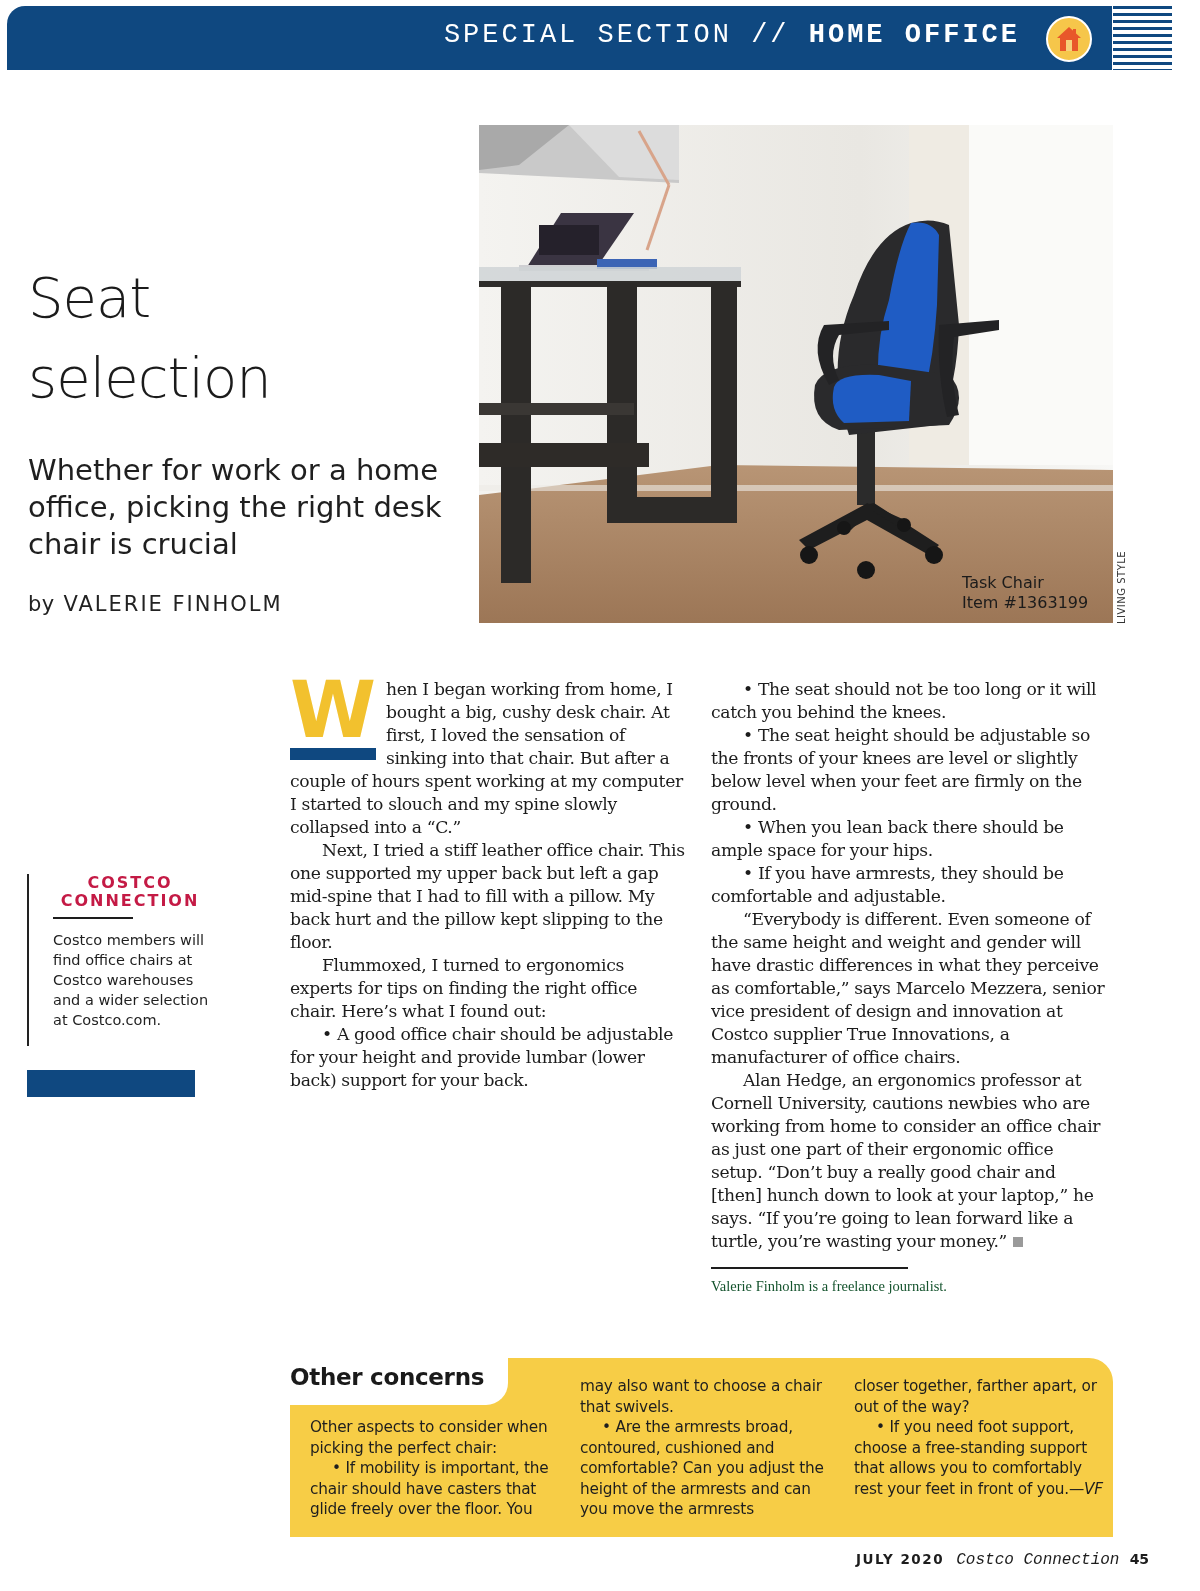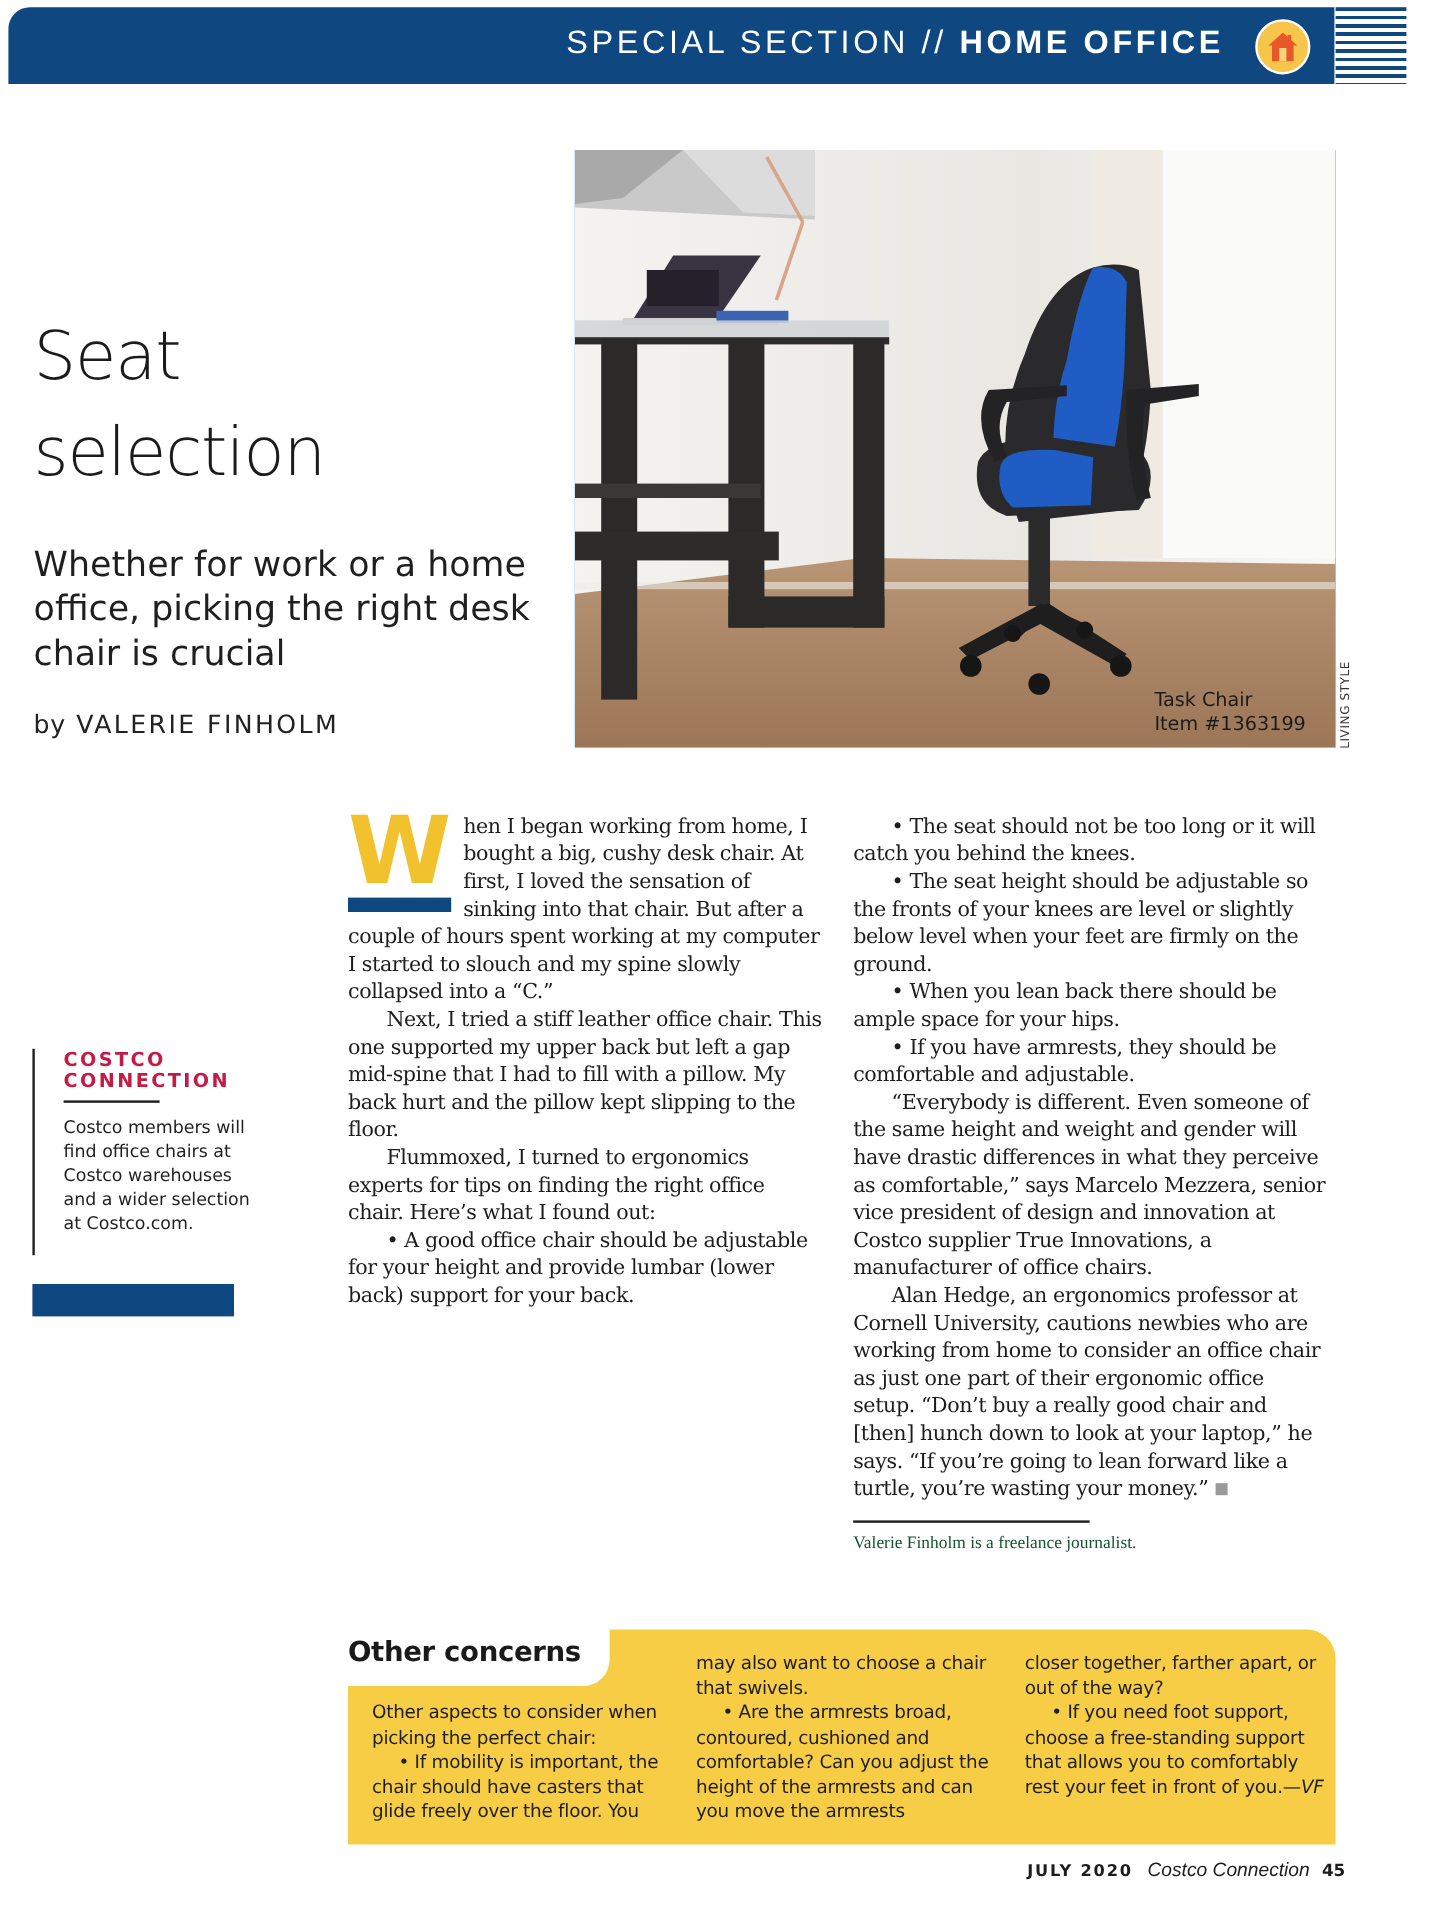--- a/index.html
+++ b/index.html
@@ -6,21 +6,21 @@
   html, body { width: 1200px; height: 1591px; background: #fff; overflow: hidden; }
   body { position: relative; font-family: "Liberation Sans", sans-serif; color: #1d1d1d; }
 
   
   .banner {
     position: absolute; left: 7px; top: 6px; width: 1105px; height: 64px;
     background: #0f4880; border-radius: 18px 0 0 0;
   }
   .banner-text {
     position: absolute; right: 92px; top: 14px; color: #fff;
-    font-family: Liberation Sans, sans-serif; font-size: 27px; letter-spacing: 3px;
+    font-family: Liberation Mono, monospace; font-size: 27px; letter-spacing: 3px;
     white-space: nowrap;
   }
   .banner-text .light { font-weight: 300; }
   .banner-text .bold { font-weight: 700; }
   .home-badge {
     position: absolute; right: 20px; top: 10px; width: 46px; height: 46px;
     border-radius: 50%; background: #f6c64a; border: 2px solid #fff;
     box-shadow: 0 0 0 2px #0f4880;
   }
   .home-badge svg { position: absolute; left: 7px; top: 7px; }
@@ -60,21 +60,21 @@
     letter-spacing: 0.5px; color: #333; white-space: nowrap;
   }
 
   
   .sidebar {
     position: absolute; left: 27px; top: 874px; width: 180px; height: 172px;
     border-left: 2px solid #222; padding-left: 24px;
   }
   .sidebar-title {
     font-family: "DejaVu Sans", sans-serif; font-weight: 700; font-size: 16px;
-    letter-spacing: 2px; line-height: 18px; color: #c41a45; margin-top: 0px;
+    letter-spacing: 2px; line-height: 18px; color: #c41a45; margin-top: 0px; text-align: center;
   }
   .sidebar-rule { width: 80px; height: 2px; background: #1d1d1d; margin: 7px 0 11px; }
   .sidebar-body {
     font-family: "DejaVu Sans", sans-serif; font-size: 14.5px; line-height: 20px; color: #1f1f1f;
     width: 160px;
   }
   .sidebar-bar { position: absolute; left: 27px; top: 1070px; width: 168px; height: 27px; background: #0f4880; }
 
   
   .col {
@@ -120,21 +120,21 @@
   .ccol1 { left: 310px; top: 1417px; width: 262px; }
   .ccol2 { left: 580px; top: 1376px; width: 262px; }
   .ccol3 { left: 854px; top: 1376px; width: 250px; }
   .ccol em { font-style: italic; }
 
   
   .footer {
     position: absolute; left: 856px; top: 1550px; font-size: 15px; color: #1d1d1d; white-space: nowrap;
   }
   .footer .date { font-family: "DejaVu Sans", sans-serif; font-weight: 700; letter-spacing: 1.5px; font-size: 13.5px; }
-  .footer .mag { font-family: Liberation Sans, sans-serif; font-style: italic; font-size: 16px; margin: 0 6px 0 8px; }
+  .footer .mag { font-family: Liberation Mono, monospace; font-style: italic; font-size: 16px; margin: 0 6px 0 8px; }
   .footer .page { font-family: "DejaVu Sans", sans-serif; font-weight: 700; font-size: 14px; }
 </style>
 </head>
 <body>
 
 <div class="banner">
   <div class="banner-text">
     <span class="light">SPECIAL SECTION //</span>
     <span class="bold">HOME OFFICE</span>
   </div>

